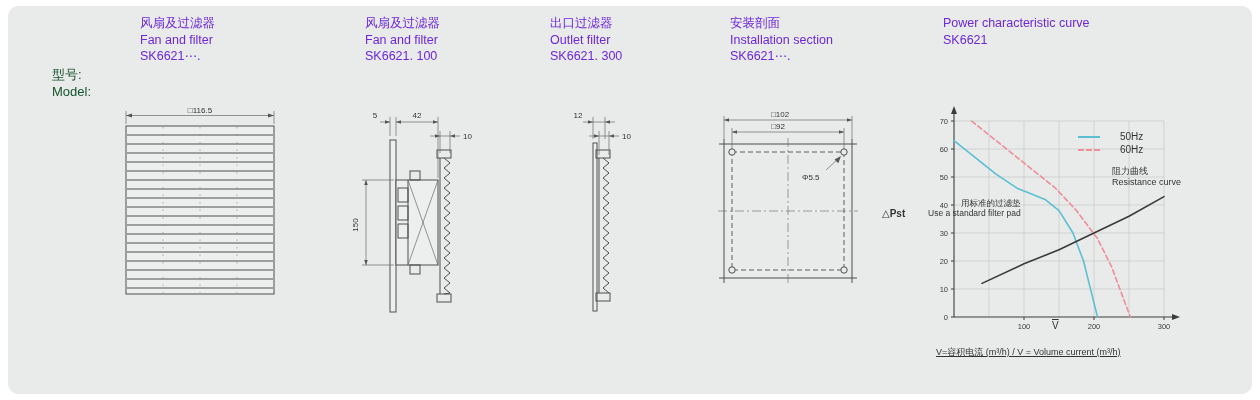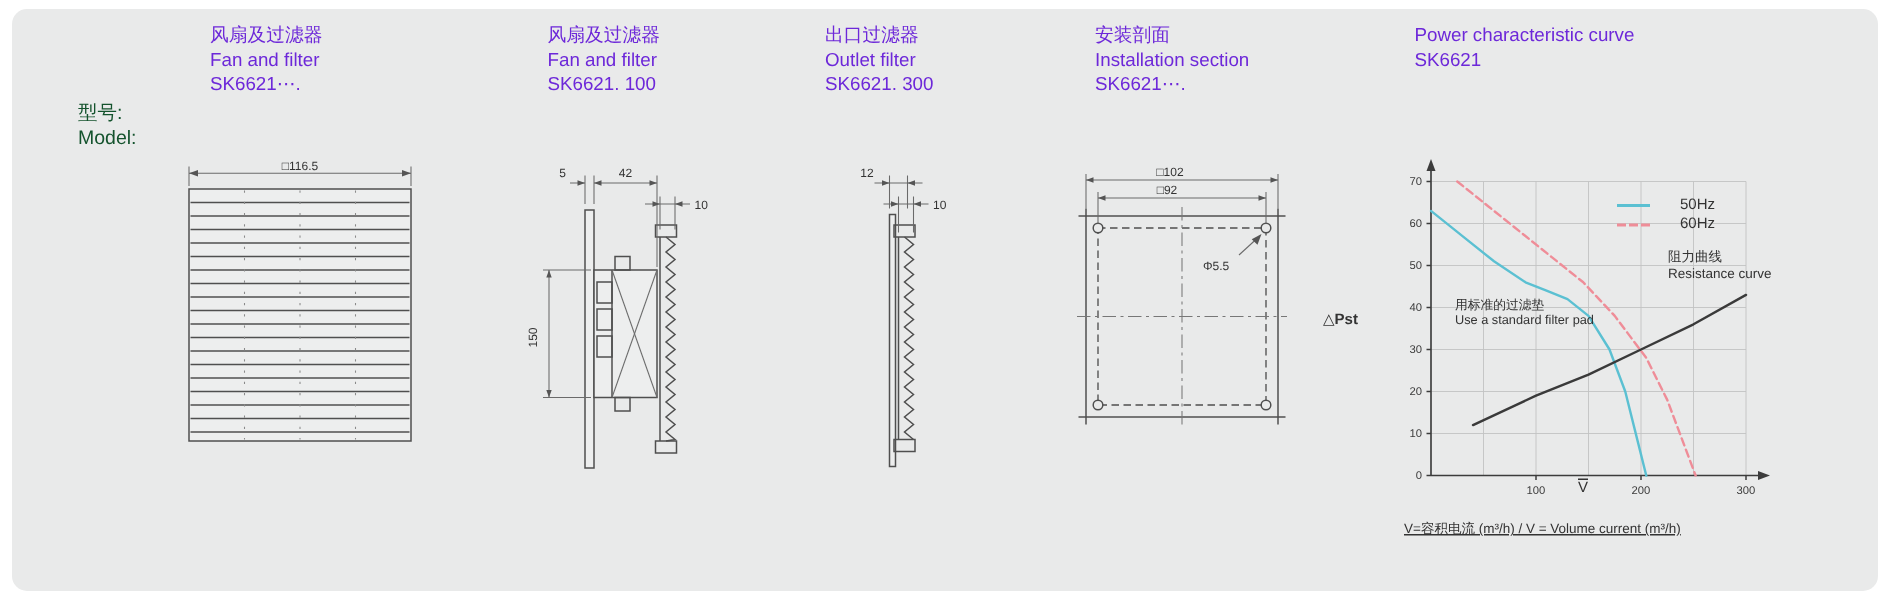--- a/index.html
+++ b/index.html
@@ -20,21 +20,21 @@
   .draw .fillbg { fill:#edeeee; }
   .draw .hole { fill:#e9eaea; }
   .draw text { fill:#333; stroke:none; font-size:8px; font-family:"Liberation Sans","DejaVu Sans",sans-serif; }
   #chart-svg { position:absolute; left:910px; top:97px; }
   #chart-svg text.tick { font-size:7.5px; fill:#3c3c3c; font-family:"Liberation Sans","DejaVu Sans",sans-serif; }
   .chart-legend { position:absolute; left:1070px; top:124px; }
   .legend-row { display:flex; align-items:center; gap:20px; height:13px; }
   .legend-sample { display:inline-block; width:22px; height:0; }
   .legend-label { font-size:10px; color:#333; }
   .res-label { position:absolute; left:1104px; top:148px; font-size:9px; line-height:10.5px; color:#333;margin-top:12px; }
-  .chart-note { position:absolute; left:962px; top:192px; font-size:8.5px; line-height:10px; color:#333; }
+  .chart-note { position:absolute; left:920px; top:192px; font-size:8.5px; line-height:10px; color:#333;text-align:right; }
   .y-axis-label { position:absolute; left:874px; top:202px; font-size:10px; color:#333;font-weight:bold; }
   .x-axis-label { position:absolute; left:1044px; top:314px; font-size:10px; color:#333; text-decoration:overline; }
   .footnotes { position:absolute; left:928px; top:340px; }
   .footnotes div { font-size:9px; line-height:12px; color:#333;text-decoration:underline; }
 </style>
 </head>
 <body>
 
 <div class="panel">
 

